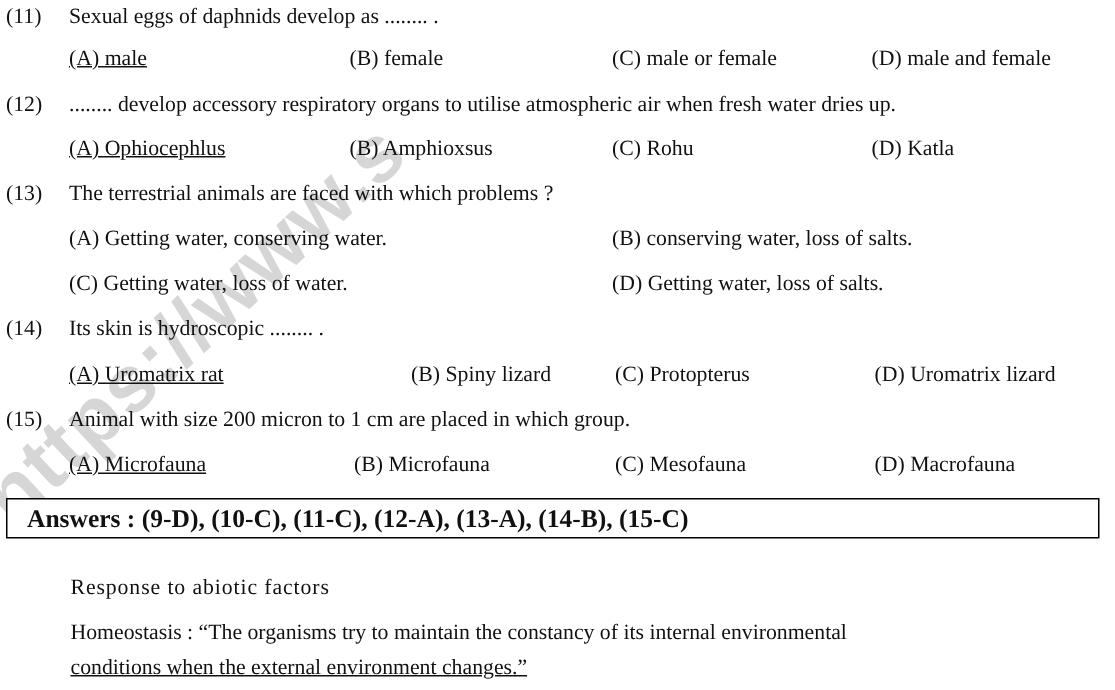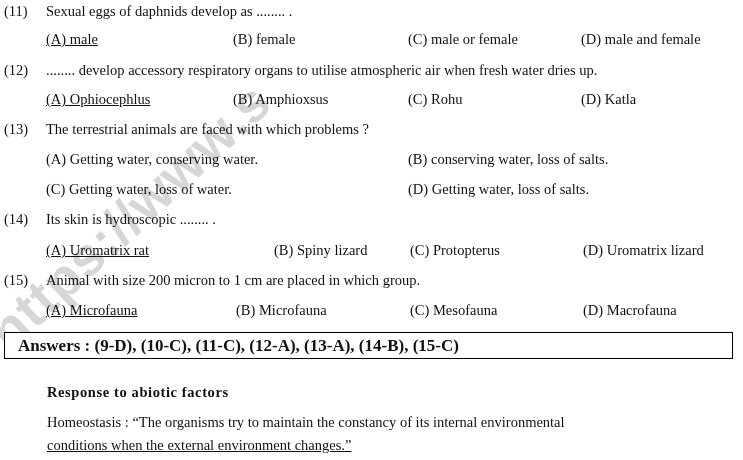--- a/index.html
+++ b/index.html
@@ -104,21 +104,21 @@
     white-space: nowrap;
   }
 
   
   #notes { position: absolute; left: 0; top: 0; width: 743px; }
   #notes-heading {
     position: absolute;
     left: 47px;
     top: 383px;
     font-size: 14.5px;
-    font-weight: bold;
+    font-weight: normal;
     line-height: 19px;
     letter-spacing: 0.6px;
     white-space: nowrap;
   }
   .note-line {
     position: absolute;
     left: 47px;
     font-size: 14.5px;
     line-height: 20px;
     white-space: nowrap;

